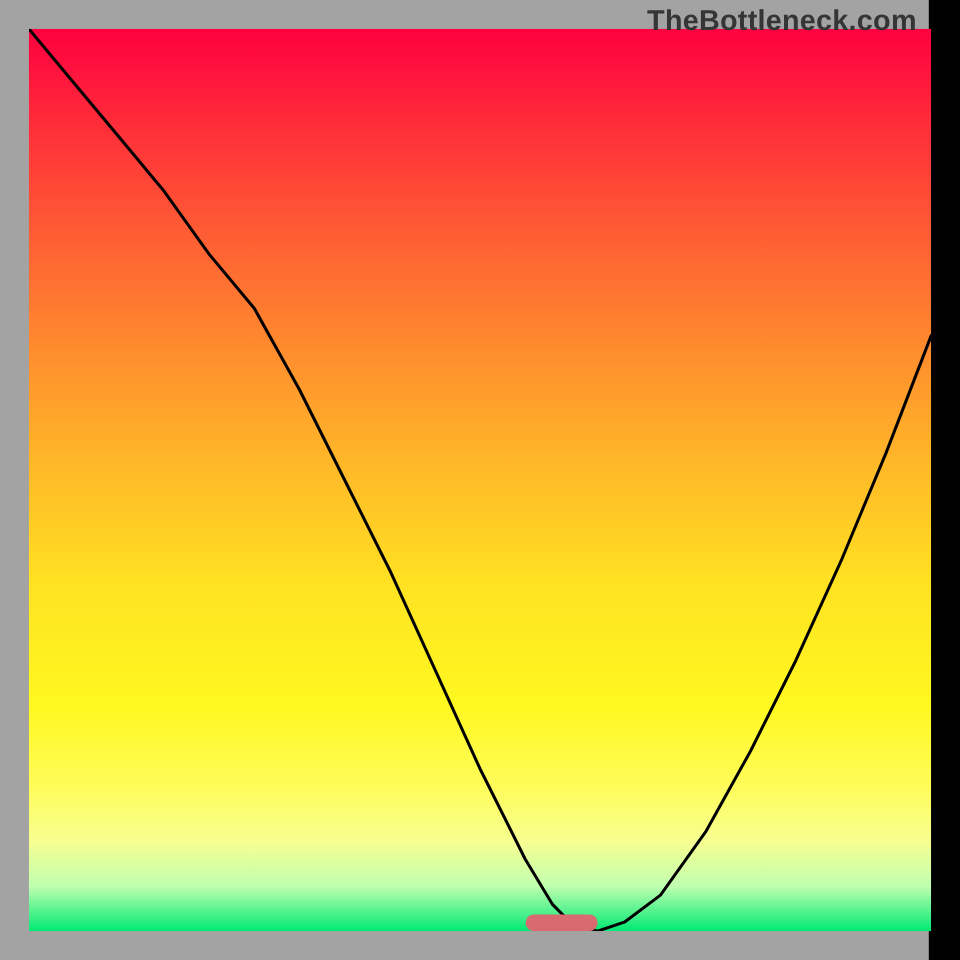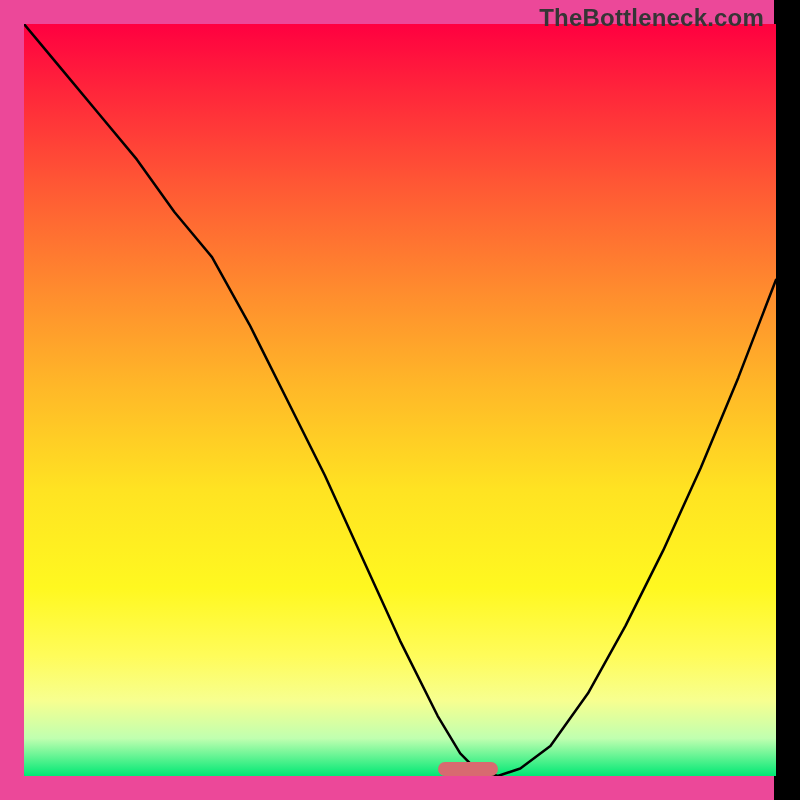--- a/index.html
+++ b/index.html
@@ -8,21 +8,21 @@
     width: 800px;
     height: 800px;
     background: #000;
     overflow: hidden;
     font-family: Arial, Helvetica, sans-serif;
   }
   .frame {
     position: relative;
     width: 774px;
     height: 800px;
-    background: #ec4899;
+    background: #a3a3a3;
   }
   .watermark {
     position: absolute;
     top: 4px;
     right: 10px;
     color: #353535;
     font-size: 24px;
     font-weight: 600;
     letter-spacing: 0.2px;
     z-index: 50;

